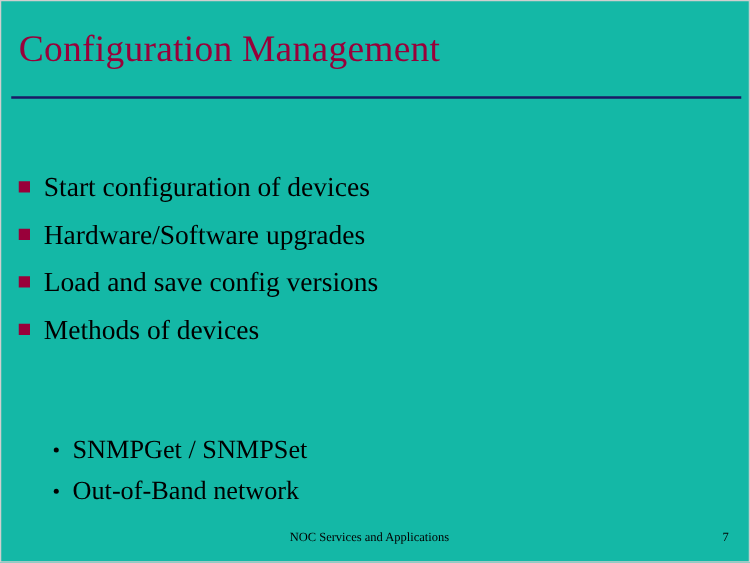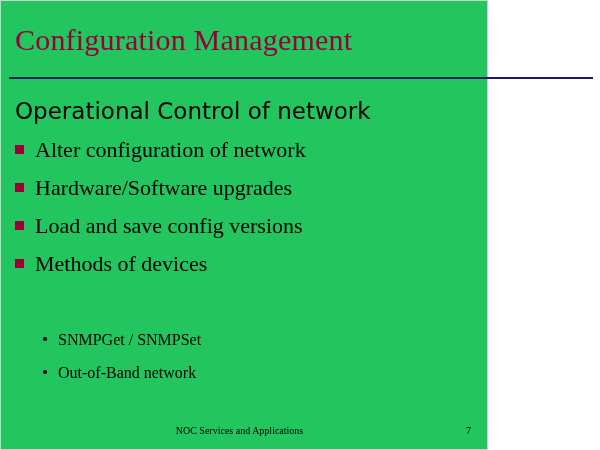--- a/index.html
+++ b/index.html
@@ -8,25 +8,25 @@
   }
   body {
     width: 600px;
     height: 450px;
     background: #ffffff;
     font-family: "Liberation Serif", serif;
     overflow: hidden;
   }
   .slide {
     position: relative;
-    width: 488px;
+    width: 600px;
     height: 450px;
     box-sizing: border-box;
     border: 1px solid #cfcfcf;
-    background: #22c55e;
+    background: #14b8a6;
   }
   .slide-title {
     position: absolute;
     left: 14px;
     top: 22px;
     font-family: "Liberation Serif", serif;
     font-size: 30px;
     color: #99003a;
     letter-spacing: 0.2px;
     white-space: nowrap;
@@ -95,24 +95,25 @@
     border-radius: 50%;
     background: #000000;
     display: inline-block;
     margin-right: 11px;
     flex: 0 0 auto;
     position: relative;
     top: -4px;
   }
   .subbullet-text {
     font-family: "Liberation Serif", serif;
-    font-size: 16px;
+    font-size: 21px;
     color: #000000;
     line-height: 21px;
     white-space: nowrap;
+    margin-top: 20px;
   }
   .footer-center {
     position: absolute;
     left: 0;
     right: 9px;
     top: 424px;
     text-align: center;
     font-family: "Liberation Serif", serif;
     font-size: 10px;
     color: #000000;
@@ -127,26 +128,25 @@
   }
 </style>
 </head>
 <body>
 
 <div class="slide">
 
   <div class="slide-title">Configuration Management</div>
   <div class="title-rule"></div>
 
-  <div class="subhead">Operational Control of network</div>
 
   <div class="bullets">
     <div class="bullet-row">
       <span class="bullet-square"></span>
-      <span class="bullet-text">Alter configuration of network</span>
+      <span class="bullet-text">Start configuration of devices</span>
     </div>
     <div class="bullet-row">
       <span class="bullet-square"></span>
       <span class="bullet-text">Hardware/Software upgrades</span>
     </div>
     <div class="bullet-row">
       <span class="bullet-square"></span>
       <span class="bullet-text">Load and save config versions</span>
     </div>
     <div class="bullet-row">

